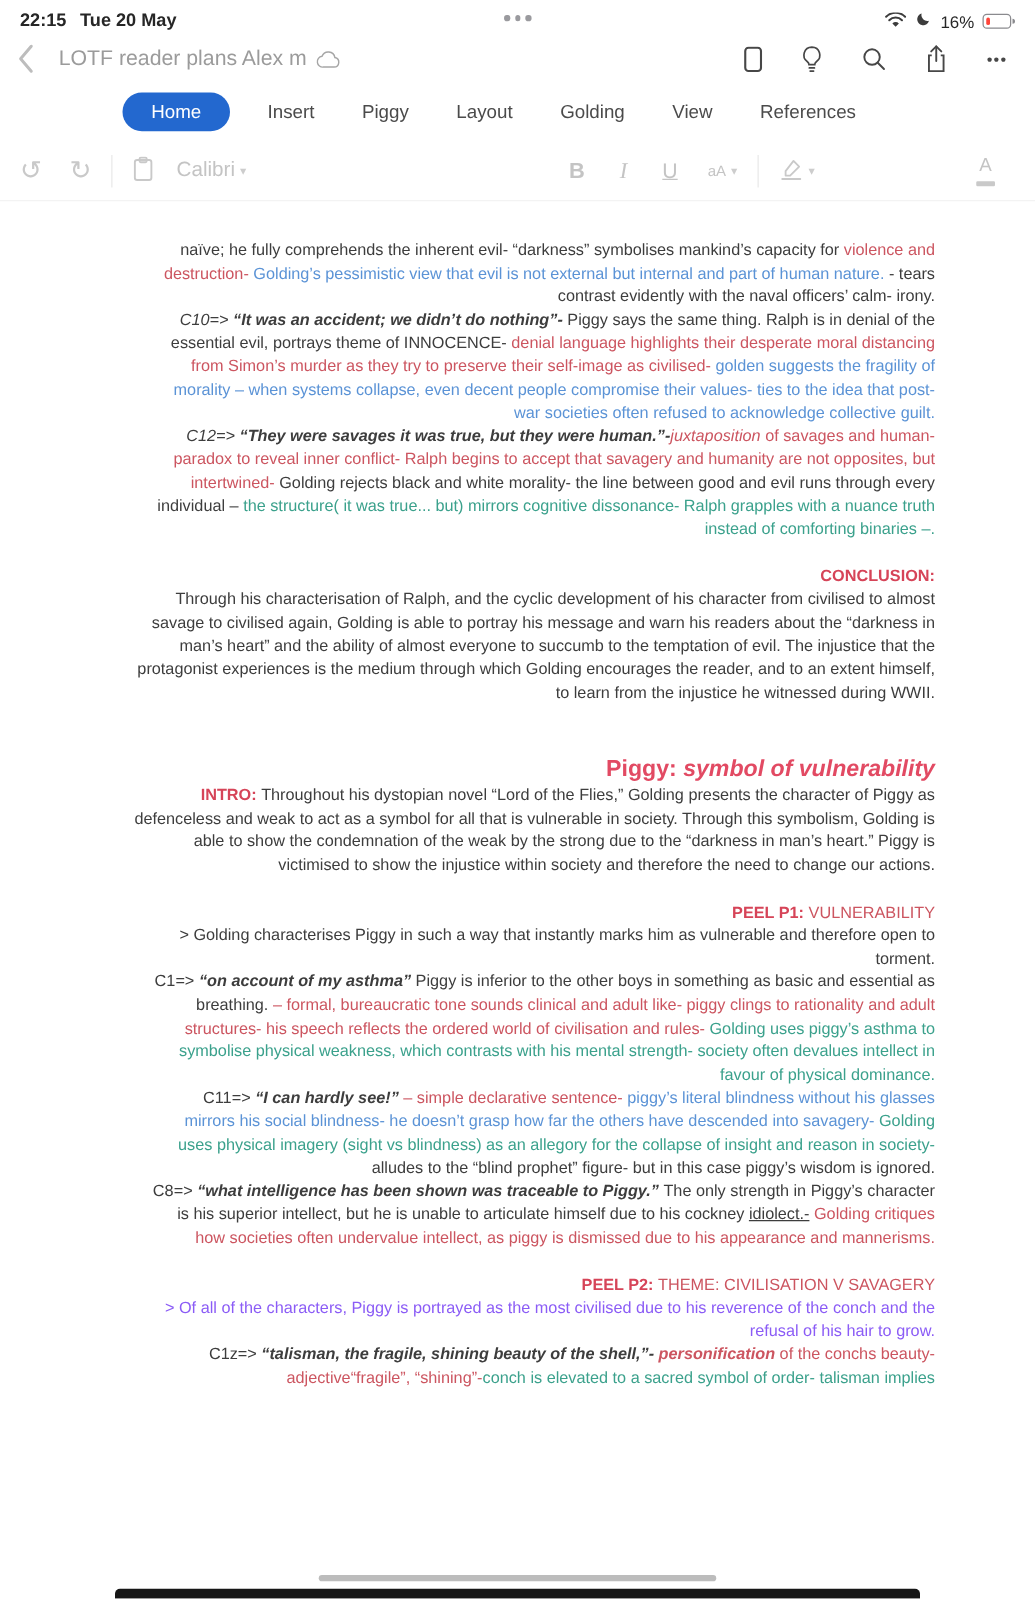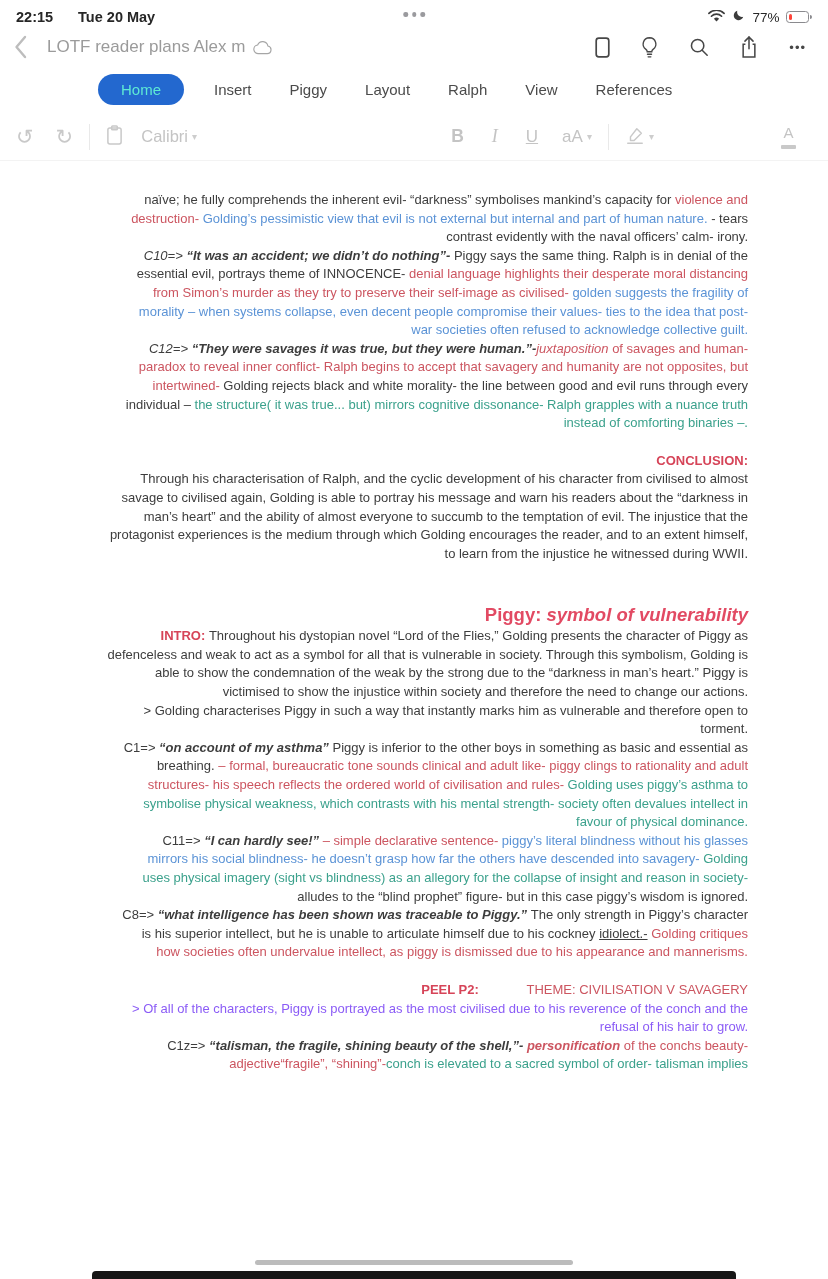--- a/index.html
+++ b/index.html
@@ -2,56 +2,56 @@
 <html><head>
 <meta charset="utf-8">
 <style>
   html,body{margin:0;padding:0;background:#fff;}
   .screen{position:relative;width:828px;height:1279px;background:#fff;overflow:hidden;
           font-family:"Liberation Sans",sans-serif;-webkit-font-smoothing:antialiased;}
 
   
   .status-bar{height:28px;display:flex;align-items:center;padding:6px 16px 0;box-sizing:border-box;
               font-size:14.5px;font-weight:600;color:#262626;position:relative;}
-  .sb-left{display:flex;gap:25px;}
+  .sb-left{display:flex;gap:11px;}
   .mt-dots{position:absolute;left:50%;top:12px;transform:translateX(-50%);display:flex;gap:4px;}
   .mt-dots i{width:4.5px;height:4.5px;border-radius:50%;background:#9a9a9e;display:block;}
   .sb-right{margin-left:auto;display:flex;align-items:center;gap:7px;font-weight:500;font-size:13.5px;}
   .battery-wrap{display:flex;align-items:center;}
   .battery{position:relative;width:23px;height:11.5px;border:1px solid #8a8a8e;border-radius:3.5px;
            padding:1.5px;box-sizing:border-box;}
   .bfill{display:block;height:100%;background:#ff453a;border-radius:1.5px;}
   .bnub{width:1.6px;height:4px;background:#8a8a8e;border-radius:0 2px 2px 0;margin-left:1px;}
 
   
   .title-bar{height:38px;display:flex;align-items:center;padding:0 16px 0 14px;}
   .icon-btn{background:none;border:0;padding:0;display:flex;align-items:center;cursor:pointer;}
   .doc-title{margin-left:20px;font-size:17px;color:#9b9b9b;white-space:nowrap;}
   .sync{margin-left:8px;display:flex;align-items:center;}
   .title-actions{margin-left:auto;display:flex;align-items:center;gap:31px;padding-right:6px;}
   .ellipsis-glyph{font-size:13px;letter-spacing:1px;color:#474747;line-height:1;}
 
   
   .ribbon{height:47px;display:flex;align-items:center;padding-left:98px;}
   .rtab{font-size:15px;color:#4b4b4b;margin-right:38px;cursor:pointer;}
-  .rtab.active{background:#2368cf;color:#5eead4;padding:7px 23px;border-radius:18px;margin-right:30px;}
+  .rtab.active{background:#2368cf;color:#ffffff;padding:7px 23px;border-radius:18px;margin-right:30px;}
 
   
   .toolbar{height:47px;display:flex;align-items:center;padding:0 18px 0 16px;color:#c8c8c8;
            border-bottom:1px solid #f3f3f3;}
   .tb-btn{background:none;border:0;color:#c9c9c9;padding:0;display:flex;align-items:center;gap:4px;cursor:default;}
   .tb-glyph{font-size:21px;line-height:1;}
   .tb-sep{width:1px;height:26px;background:#e9e9e9;margin:0 16px;flex:none;}
   .font-name{font-size:16.5px;color:#c4c4c4;}
   .chev{font-size:10px;color:#cdcdcd;}
   .sp1{flex:2;} .sp2{flex:1;}
   .b-label{font-weight:700;font-size:17.5px;color:#c4c4c4;}
   .i-label{font-family:"Liberation Serif",serif;font-style:italic;font-size:18px;color:#c4c4c4;}
   .u-label{text-decoration:underline;font-size:17px;color:#c4c4c4;}
-  .case-label{font-size:17px;color:#c4c4c4;}
+  .case-label{font-size:12px;color:#c4c4c4;}
   .mr28{margin-right:28px;} .mr24{margin-right:24px;}
   .fc{display:flex;flex-direction:column;align-items:center;line-height:1;margin-right:14px;}
   .fc .a{font-size:15px;color:#c4c4c4;}
   .fc .bar{width:15px;height:3.5px;background:#c9c9c9;margin-top:1.5px;border-radius:1px;}
 
   
   .doc-area{padding:30px 80px 0 100px;box-sizing:border-box;}
   .doc-body{width:648px;font-size:13px;line-height:18.6px;color:#3d3d3d;}
   .para{margin:0;min-height:18.6px;text-align:right;}
   .para.indent{padding-left:19px;}
@@ -84,21 +84,21 @@
             <path d="M8.5 11.4L5.9 8.7a3.7 3.7 0 0 1 5.2 0z" fill="#3c3c3c"></path>
             <path d="M3.4 6.2a7.2 7.2 0 0 1 10.2 0" fill="none" stroke="#3c3c3c" stroke-width="1.6" stroke-linecap="round"></path>
             <path d="M.9 3.4a10.8 10.8 0 0 1 15.2 0" fill="none" stroke="#3c3c3c" stroke-width="1.6" stroke-linecap="round"></path>
           </svg>
       </span>
       <span>
         <svg width="13" height="13" viewBox="0 0 24 24">
             <path fill="#3c3c3c" d="M20.6 14.2A8.8 8.8 0 0 1 9.8 3.4a8.8 8.8 0 1 0 10.8 10.8z"></path>
           </svg>
       </span>
-      <span>77%</span>
+      <span>16%</span>
       <span class="battery-wrap">
         <span class="battery">
             <span class="bfill" style="width: 16%;"></span>
           </span>
           <span class="bnub"></span>
       </span>
     </div>
   </header>
 
   <div class="title-bar">
@@ -142,21 +142,21 @@
         <span class="ellipsis-glyph">•••</span>
       </button>
     </div>
   </div>
 
   <nav class="ribbon">
       <div class="rtab active">Home</div>
       <div class="rtab">Insert</div>
       <div class="rtab">Piggy</div>
       <div class="rtab">Layout</div>
-      <div class="rtab">Ralph</div>
+      <div class="rtab">Golding</div>
       <div class="rtab">View</div>
       <div class="rtab">References</div>
     </nav>
 
   <div class="toolbar">
     <button class="tb-btn">
         <span class="tb-glyph">↺</span>
       </button>
     <button class="tb-btn" style="margin-left:22px;">
         <span class="tb-glyph">↻</span>
@@ -207,25 +207,26 @@
 
   <main class="doc-area">
     <div class="doc-body">
         <div class="para"><span style="color: rgb(61, 61, 61);">naïve; he fully comprehends the inherent evil- “darkness” symbolises mankind’s capacity for </span><span style="color: rgb(204, 85, 96);">violence and destruction- </span><span style="color: rgb(91, 147, 214);">Golding’s pessimistic view that evil is not external but internal and part of human nature. </span><span style="color: rgb(61, 61, 61);">- tears contrast evidently with the naval officers’ calm- irony.</span></div>
         <div class="para indent"><span style="color: rgb(61, 61, 61); font-style: italic;">C10=&gt; </span><span style="color: rgb(61, 61, 61); font-weight: 700; font-style: italic;">“It was an accident; we didn’t do nothing”-</span><span style="color: rgb(61, 61, 61);"> Piggy says the same thing. Ralph is in denial of the essential evil, portrays theme of INNOCENCE- </span><span style="color: rgb(204, 85, 96);">denial language highlights their desperate moral distancing from Simon’s murder as they try to preserve their self-image as civilised- </span><span style="color: rgb(91, 147, 214);">golden suggests the fragility of morality – when systems collapse, even decent people compromise their values- ties to the idea that post-war societies often refused to acknowledge collective guilt.</span></div>
         <div class="para indent"><span style="color: rgb(61, 61, 61); font-style: italic;">C12=&gt; </span><span style="color: rgb(61, 61, 61); font-weight: 700; font-style: italic;">“They were savages it was true, but they were human.”-</span><span style="color: rgb(204, 85, 96); font-style: italic;">juxtaposition</span><span style="color: rgb(204, 85, 96);"> of savages and human- paradox to reveal inner conflict- </span><span style="color: rgb(204, 85, 96);">Ralph begins to accept that savagery and humanity are not opposites, but intertwined- </span><span style="color: rgb(61, 61, 61);">Golding rejects black and white morality- the line between good and evil runs through every individual – </span><span style="color: rgb(59, 161, 140);">the structure( it was true... but) mirrors cognitive dissonance- Ralph grapples with a nuance truth instead of comforting binaries –.</span></div>
         <div class="para" style="margin-top: 19px;"><span style="color: rgb(214, 68, 88); font-weight: 700;">CONCLUSION:</span></div>
         <div class="para"><span style="color: rgb(61, 61, 61);">Through his characterisation of Ralph, and the cyclic development of his character from civilised to almost savage to civilised again, Golding is able to portray his message and warn his readers about the “darkness in man’s heart” and the ability of almost everyone to succumb to the temptation of evil. The injustice that the protagonist experiences is the medium through which Golding encourages the reader, and to an extent himself, to learn from the injustice he witnessed during WWII.</span></div>
         <div class="para heading" style="margin-top: 37px;"><span style="color: rgb(226, 74, 99); font-weight: 700;">Piggy: </span><span style="color: rgb(226, 74, 99); font-weight: 700; font-style: italic;">symbol of vulnerability</span></div>
         <div class="para"><span style="color: rgb(214, 68, 88); font-weight: 700;">INTRO: </span><span style="color: rgb(61, 61, 61);">Throughout his dystopian novel “Lord of the Flies,” Golding presents the character of Piggy as defenceless and weak to act as a symbol for all that is vulnerable in society. Through this symbolism, Golding is able to show the condemnation of the weak by the strong due to the “darkness in man’s heart.” Piggy is victimised to show the injustice within society and therefore the need to change our actions.</span></div>
+        <div class="para" style="margin-top: 19px;"><span style="color: rgb(214, 68, 88); font-weight: 700;">PEEL P1: </span><span style="color: rgb(204, 85, 96);">VULNERABILITY</span></div>
         <div class="para"><span style="color: rgb(61, 61, 61);">&gt; Golding characterises Piggy in such a way that instantly marks him as vulnerable and therefore open to torment.</span></div>
         <div class="para indent"><span style="color: rgb(61, 61, 61);">C1=&gt; </span><span style="color: rgb(61, 61, 61); font-weight: 700; font-style: italic;">“on account of my asthma” </span><span style="color: rgb(61, 61, 61);">Piggy is inferior to the other boys in something as basic and essential as breathing. </span><span style="color: rgb(204, 85, 96);">– formal, bureaucratic tone sounds clinical and adult like- piggy clings to rationality and adult structures- his speech reflects the ordered world of civilisation and rules- </span><span style="color: rgb(59, 161, 140);">Golding uses piggy’s asthma to symbolise physical weakness, which contrasts with his mental strength- society often devalues intellect in favour of physical dominance.</span></div>
         <div class="para indent"><span style="color: rgb(61, 61, 61);">C11=&gt; </span><span style="color: rgb(61, 61, 61); font-weight: 700; font-style: italic;">“I can hardly see!” </span><span style="color: rgb(204, 85, 96);">– simple declarative sentence- </span><span style="color: rgb(91, 147, 214);">piggy’s literal blindness without his glasses mirrors his social blindness- he doesn’t grasp how far the others have descended into savagery- </span><span style="color: rgb(59, 161, 140);">Golding uses physical imagery (sight vs blindness) as an allegory for the collapse of insight and reason in society- </span><span style="color: rgb(61, 61, 61);">alludes to the “blind prophet” figure- but in this case piggy’s wisdom is ignored.</span></div>
         <div class="para indent"><span style="color: rgb(61, 61, 61);">C8=&gt; </span><span style="color: rgb(61, 61, 61); font-weight: 700; font-style: italic;">“what intelligence has been shown was traceable to Piggy.” </span><span style="color: rgb(61, 61, 61);">The only strength in Piggy’s character is his superior intellect, but he is unable to articulate himself due to his cockney </span><span style="color: rgb(61, 61, 61); text-decoration: underline;">idiolect.-</span><span style="color: rgb(204, 85, 96);"> Golding critiques how societies often undervalue intellect, as piggy is dismissed due to his appearance and mannerisms.</span></div>
-        <div class="para" style="margin-top: 19px;"><span style="color: rgb(214, 68, 88); font-weight: 700;">PEEL P2: </span><span style="color: rgb(204, 85, 96); margin-left: 44px;">THEME: CIVILISATION V SAVAGERY</span></div>
+        <div class="para" style="margin-top: 19px;"><span style="color: rgb(214, 68, 88); font-weight: 700;">PEEL P2: </span><span style="color: rgb(204, 85, 96);">THEME: CIVILISATION V SAVAGERY</span></div>
         <div class="para"><span style="color: #8b5cf6;">&gt; Of all of the characters, Piggy is portrayed as the most civilised due to his reverence of the conch and the refusal of his hair to grow.</span></div>
         <div class="para indent"><span style="color: rgb(61, 61, 61);">C1z=&gt; </span><span style="color: rgb(61, 61, 61); font-weight: 700; font-style: italic;">“talisman, the fragile, shining beauty of the shell,”- </span><span style="color: rgb(204, 85, 96); font-weight: 700; font-style: italic;">personification</span><span style="color: rgb(204, 85, 96);"> of the conchs beauty- adjective“fragile”, “shining”-</span><span style="color: rgb(59, 161, 140);">conch is elevated to a sacred symbol of order- talisman implies</span></div>
       </div>
   </main>
 
   <div class="home-pill"></div>
   <div class="dock-edge"></div>
 
 </div>
 

